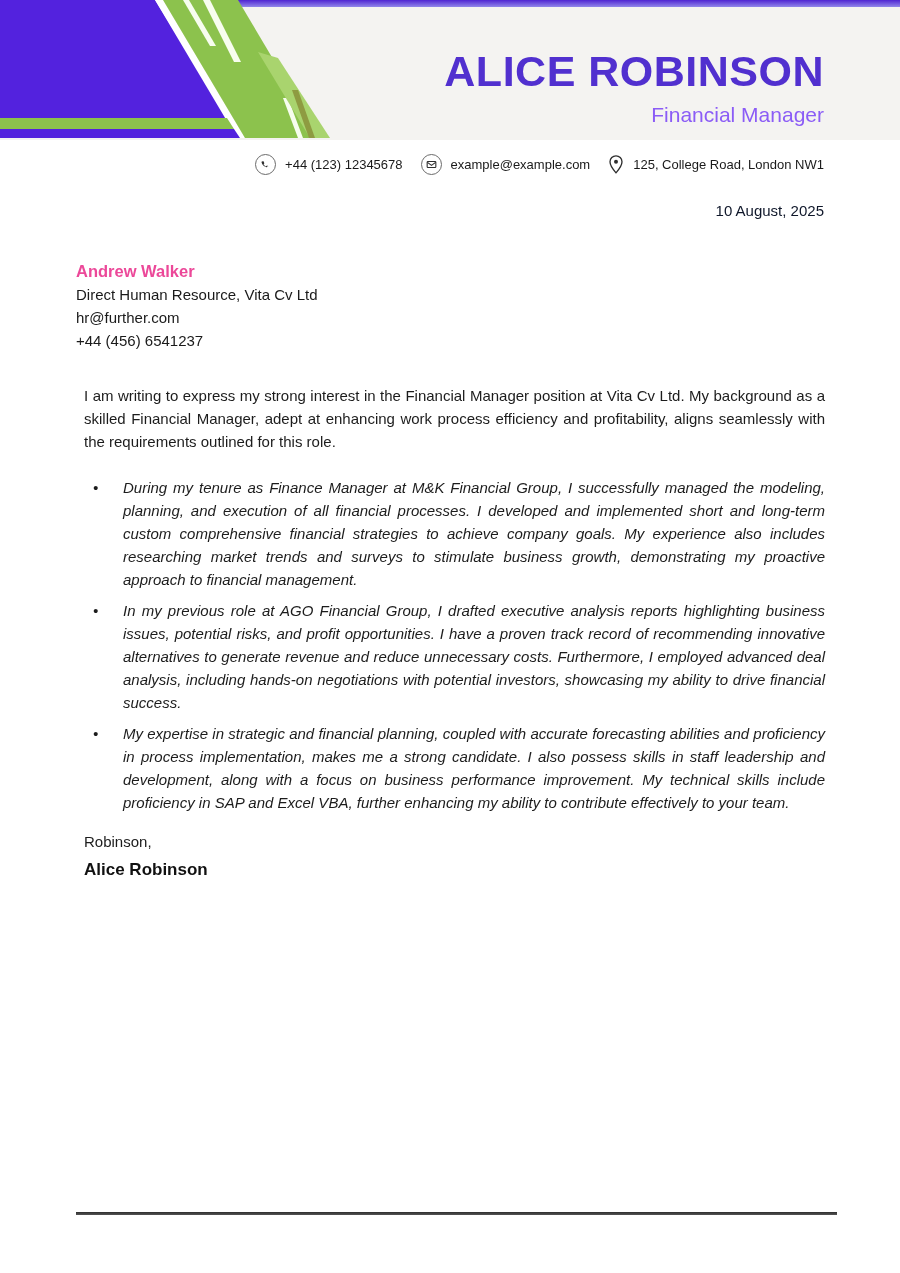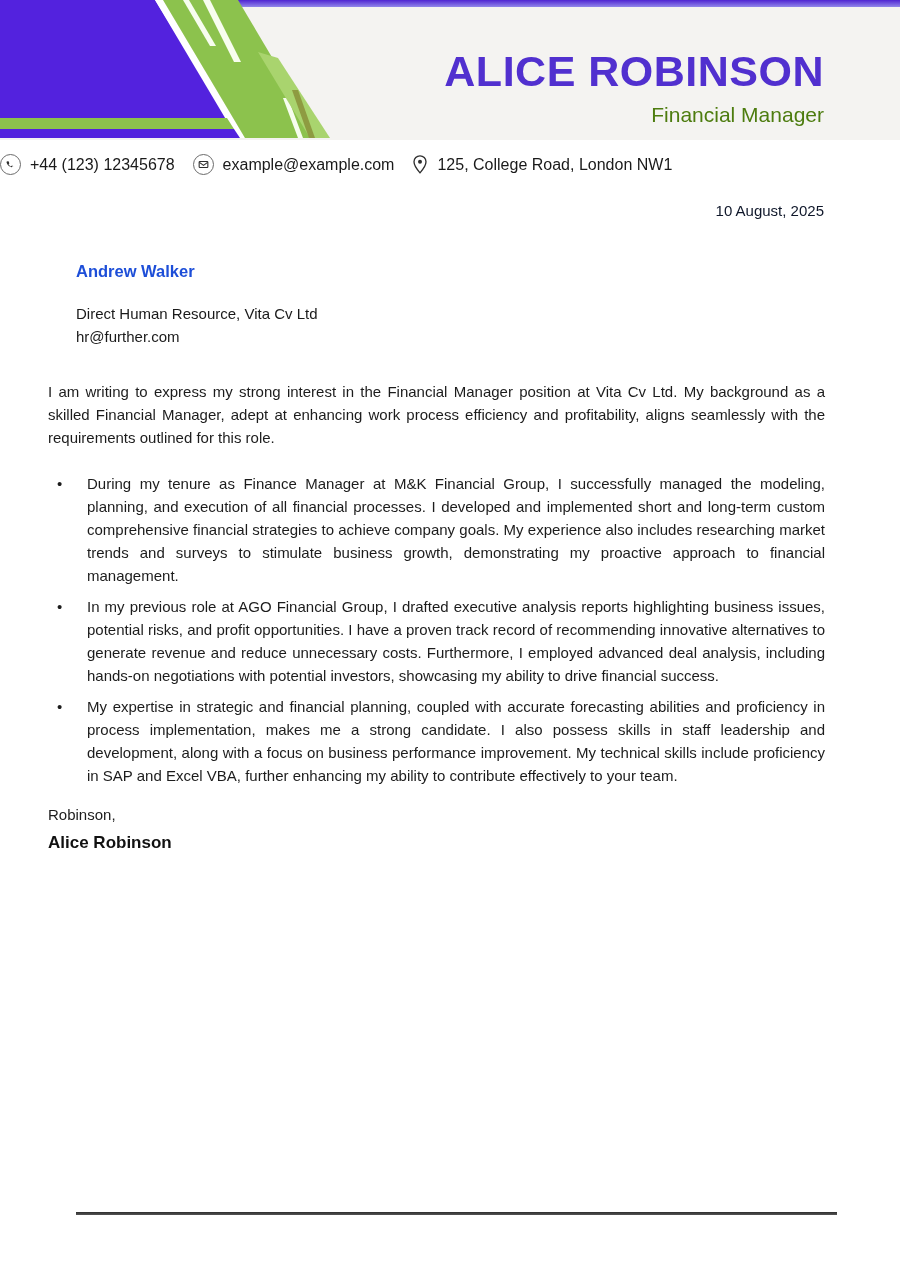--- a/index.html
+++ b/index.html
@@ -38,59 +38,59 @@
   .header-text {
     position: absolute; top: 50px; right: 76px;
     text-align: right;
   }
   .header-name {
     font-size: 43px; font-weight: 700; line-height: 1;
     color: #5130cf; letter-spacing: 0.5px;
   }
   .header-title {
     margin-top: 11px;
-    font-size: 21px; color: #4d7c0f; line-height: 1;
+    font-size: 21px; color: #8b5cf6; line-height: 1;
   }
 
   
   .contact-row {
     margin-top: 14px; padding-right: 76px;
-    display: flex; align-items: center;
+    display: flex; justify-content: flex-end; align-items: center;
     gap: 18px;
-    font-size: 16px; color: #1a1a1a;
+    font-size: 13px; color: #1a1a1a;
   }
   .contact-item { display: flex; align-items: center; gap: 9px; }
   .icon-circle {
     width: 21px; height: 21px; border-radius: 50%;
     border: 1px solid #6b6b6b;
     display: flex; align-items: center; justify-content: center;
     flex: 0 0 auto;
   }
   .icon-svg { display: block; }
 
   
   .date-row {
     margin-top: 27px; padding-right: 76px;
     text-align: right; font-size: 15px; color: #0f172a;
   }
   .recipient {
     margin-top: 41px; padding-left: 76px;
     font-size: 15px; line-height: 23px; color: #1a1a1a;
   }
-  .recipient-name { font-size: 16.5px; font-weight: 700; margin-bottom: 19px; color: #1d4ed8; }
+  .recipient-name { font-size: 16.5px; font-weight: 700; margin-bottom: 0; color: #ec4899; }
 
   
   .letter-body {
     margin-top: 32px;
-    padding-left: 48px; padding-right: 75px;
+    padding-left: 84px; padding-right: 75px;
     font-size: 15px; line-height: 23px;
     text-align: justify; color: #1c1c1c;
   }
   .letter-body p { margin-bottom: 23px; }
-  .bullet-list { list-style: none; margin: 0 0 16px 0; }
+  .bullet-list { list-style: none; margin: 0 0 16px 0; font-style: italic; }
   .bullet-list li {
     position: relative;
     padding-left: 39px;
     margin-bottom: 8px;
     text-align: justify;
   }
   .bullet-list li::before {
     content: "\2022";
     position: absolute; left: 9px; top: 0;
     font-size: 15px;
@@ -155,20 +155,21 @@
     <span>125, College Road, London NW1</span>
   </div>
 </div>
 
 <div class="date-row">10 August, 2025</div>
 
 <div class="recipient">
   <div class="recipient-name">Andrew Walker</div>
   <div>Direct Human Resource, Vita Cv Ltd</div>
   <div>hr@further.com</div>
+  <div>+44 (456) 6541237</div>
 </div>
 
 <div class="letter-body">
   <p>I am writing to express my strong interest in the Financial Manager position at Vita Cv Ltd. My background as a skilled Financial Manager, adept at enhancing work process efficiency and profitability, aligns seamlessly with the requirements outlined for this role.</p>
 
   <ul class="bullet-list">
     <li>During my tenure as Finance Manager at M&amp;K Financial Group, I successfully managed the modeling, planning, and execution of all financial processes. I developed and implemented short and long-term custom comprehensive financial strategies to achieve company goals. My experience also includes researching market trends and surveys to stimulate business growth, demonstrating my proactive approach to financial management.</li>
     <li>In my previous role at AGO Financial Group, I drafted executive analysis reports highlighting business issues, potential risks, and profit opportunities. I have a proven track record of recommending innovative alternatives to generate revenue and reduce unnecessary costs. Furthermore, I employed advanced deal analysis, including hands-on negotiations with potential investors, showcasing my ability to drive financial success.</li>
     <li>My expertise in strategic and financial planning, coupled with accurate forecasting abilities and proficiency in process implementation, makes me a strong candidate. I also possess skills in staff leadership and development, along with a focus on business performance improvement. My technical skills include proficiency in SAP and Excel VBA, further enhancing my ability to contribute effectively to your team.</li>
   </ul>

